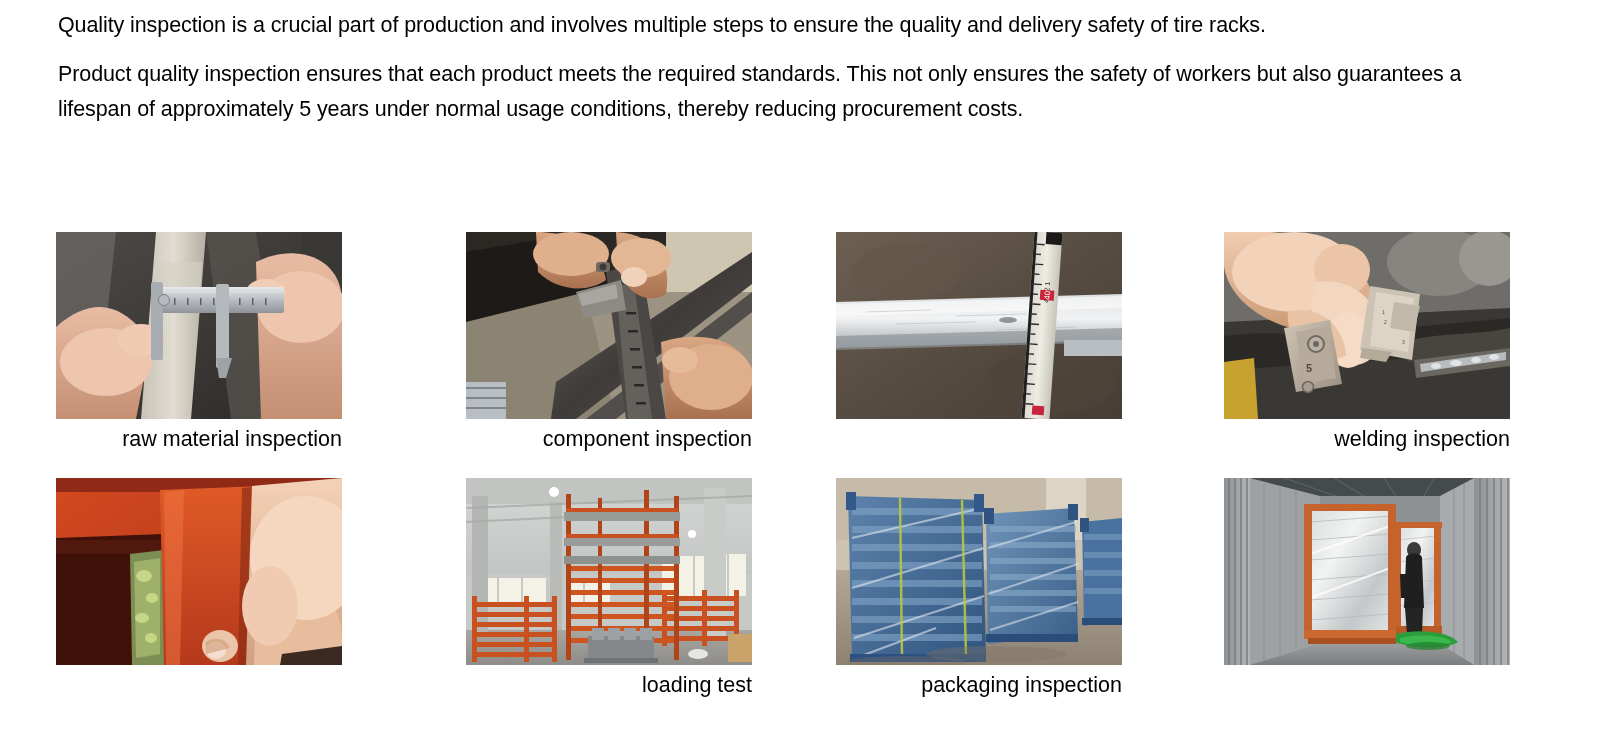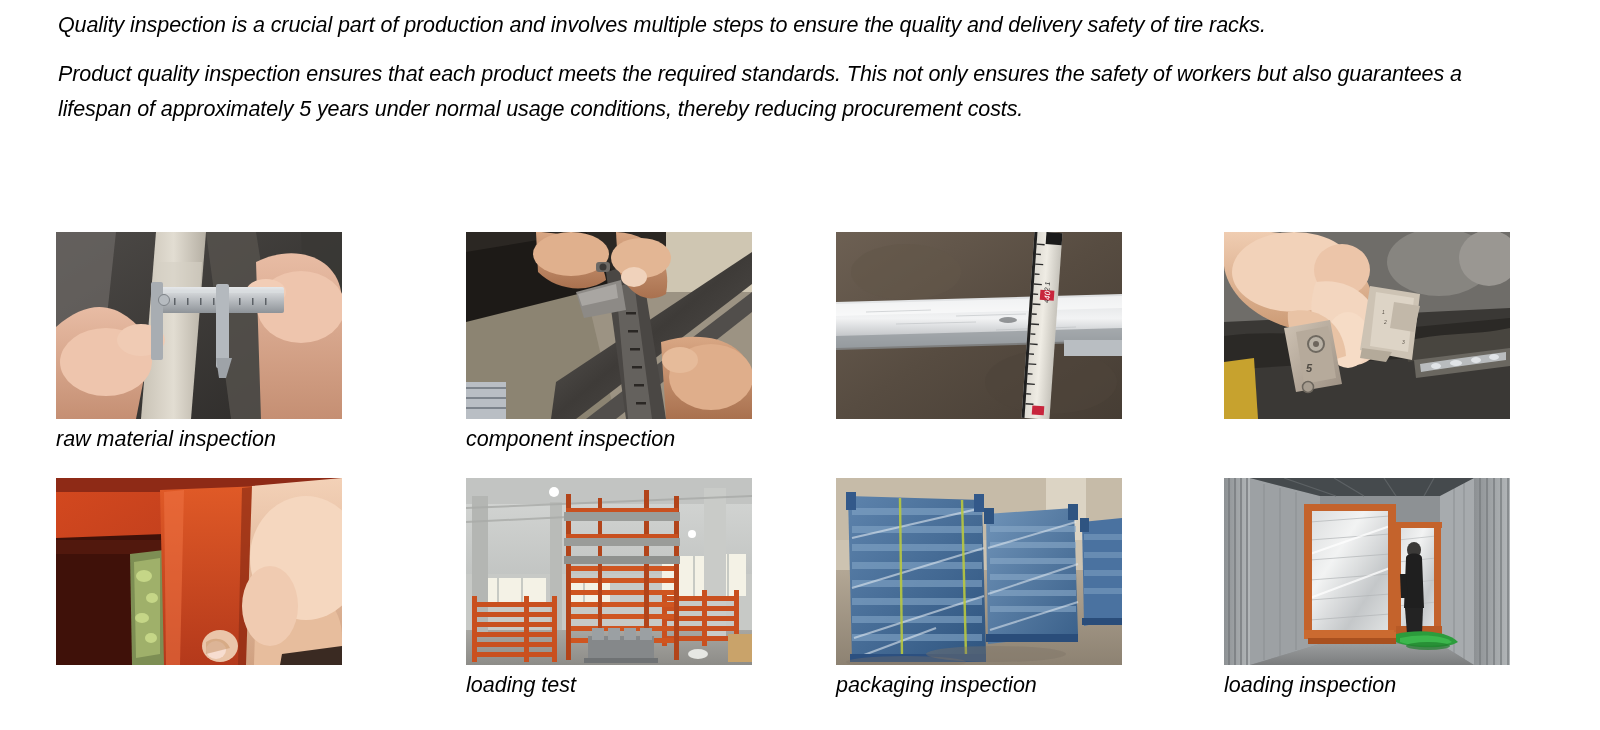--- a/index.html
+++ b/index.html
@@ -14,21 +14,20 @@
     overflow: hidden;
     font-family: "Liberation Sans", sans-serif;
     color: #000000;
   }
 
   .page {
     position: relative;
     width: 1363px;
     height: 730px;
     background: #ffffff;
-    font-style: italic;
   }
 
   
   .intro {
     position: absolute;
     left: 58px;
     top: 8px;
     width: 1460px;
   }
   .para {
@@ -64,21 +63,21 @@
     width: 286px;
     height: 187px;
     overflow: hidden;
     position: relative;
     background: #8a8a86;
   }
   .photo svg { display: block; width: 286px; height: 187px; }
 
   .caption {
     margin-top: 7px;
-    text-align: left;
+    text-align: right;
     font-size: 21.5px;
     line-height: 26px;
     color: #000;
     white-space: nowrap;
   }
 </style>
 </head>
 <body>
 
 <div class="page">
@@ -315,20 +314,21 @@
             <path d="M152 60 L190 66 L184 120 L146 114 Z" fill="#ddd4c6"></path>
             <path d="M170 70 L196 74 L190 100 L166 96 Z" fill="#c2b8a9"></path>
             <g font-family="'Liberation Sans', sans-serif" font-size="5" fill="#5a5349">
               <text x="158" y="82">1</text>
                 <text x="160" y="92">2</text>
                 <text x="178" y="112">3</text>
             </g>
             <path d="M138 116 L168 120 L162 130 L136 126 Z" fill="#b4aa9a"></path>
           </svg>
         </div>
+        <div class="caption">welding inspection</div>
       </div>
     </div>
 
     <div class="grid-row">
 
       <div class="cell c0">
         <div class="photo">
           <svg viewBox="0 0 286 187" preserveAspectRatio="none">
             <defs>
               <linearGradient id="g5red" x1="0" y1="0" x2="1" y2="1">
@@ -655,17 +655,16 @@
             <ellipse cx="190" cy="72" rx="7" ry="8" fill="#3b3a38"></ellipse>
             <path d="M182 80 C182 74 198 74 198 80 L200 130 L180 130 Z" fill="#1f1f1f"></path>
             <path d="M181 130 L199 130 L198 156 L183 156 Z" fill="#232323"></path>
             <path d="M176 96 L182 96 L184 120 L177 120 Z" fill="#1f1f1f"></path>
 
             <path d="M172 156 C196 150 226 154 234 164 C222 172 184 170 172 164 Z" fill="#2c9c3c"></path>
             <path d="M176 160 C198 155 222 158 228 164 C216 170 186 168 176 164 Z" fill="#3cb74d"></path>
             <ellipse cx="204" cy="168" rx="22" ry="4" fill="#1f7f2c" opacity="0.7"></ellipse>
           </svg>
         </div>
-        <div class="caption">loading inspection</div>
       </div>
     </div>
   </div>
 </div>
 
 </body></html>

